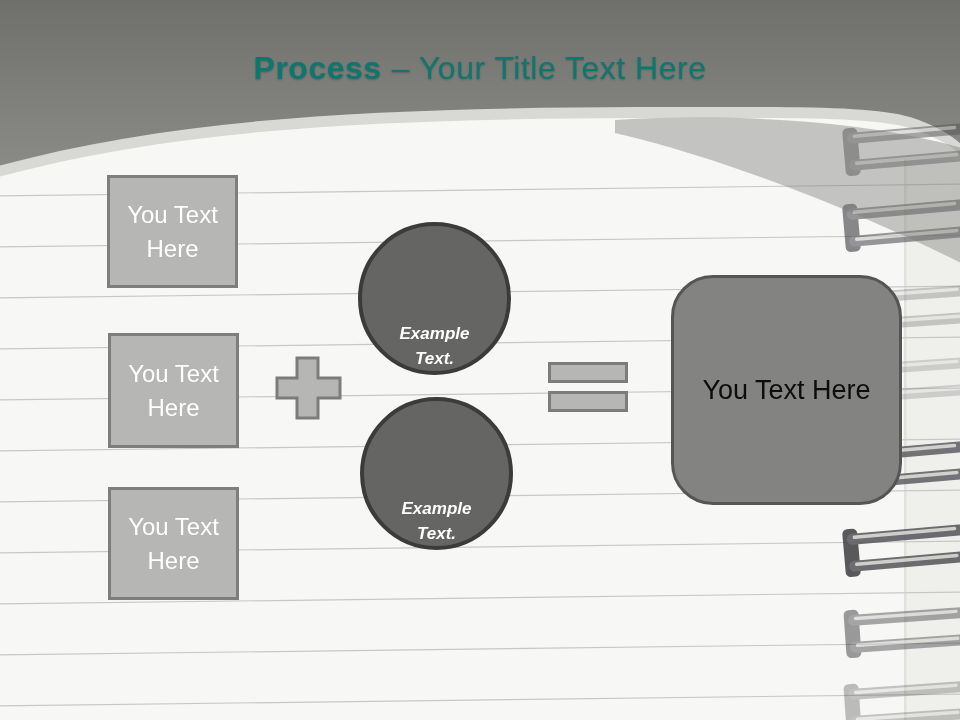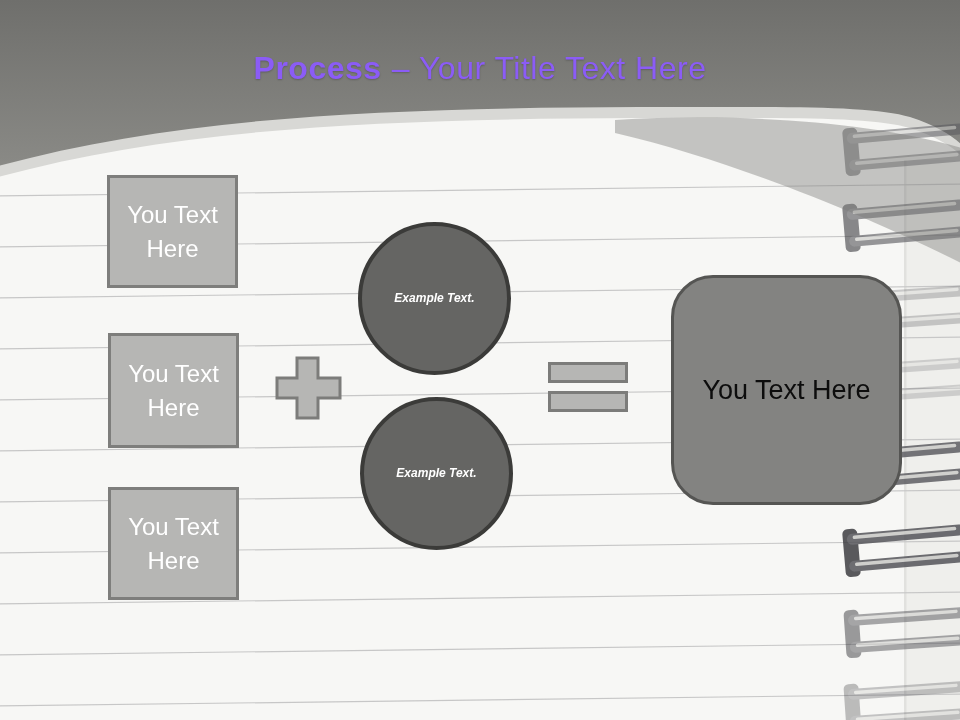--- a/index.html
+++ b/index.html
@@ -3,21 +3,21 @@
 <meta charset="utf-8">
 <style>
   html,body{margin:0;padding:0;background:#e8e8e6;}
   .slide{
     position:relative;width:960px;height:720px;overflow:hidden;
     font-family:"Liberation Sans",sans-serif;background:#f7f7f5;
   }
   .bg{position:absolute;inset:0;width:960px;height:720px;display:block;}
   .title{
     position:absolute;top:50px;left:0;right:0;text-align:center;
-    color:#8b5cf6;font-size:32px;letter-spacing:.5px;
+    color:#0f766e;font-size:32px;letter-spacing:.5px;
     text-shadow:0 1px 2px rgba(0,0,0,.22);white-space:nowrap;
   }
   .title .tb{font-weight:700;}
   .title .tr{font-weight:400;margin-left:.32em;}
   .pbox{
     position:absolute;width:131px;height:113px;box-sizing:border-box;
     background:#b6b6b4;border:3px solid #7e7e7c;
     display:flex;align-items:center;justify-content:center;text-align:center;
     color:#ffffff;font-size:24px;line-height:34px;padding:0 4px;
   }
@@ -27,22 +27,22 @@
   .op-plus{position:absolute;left:274px;top:355px;}
   .eqbar{
     position:absolute;left:548px;width:80px;height:21px;box-sizing:border-box;
     background:#b6b6b4;border:3px solid #7c7c7a;
   }
   .eqbar.e1{top:362px;}
   .eqbar.e2{top:391px;}
   .circle{
     position:absolute;width:153px;height:153px;border-radius:50%;box-sizing:border-box;
     background:#656563;border:4px solid #3b3b39;
-    display:flex;align-items:center;justify-content:center;text-align:center;
-    color:#ffffff;font-size:12px;font-weight:700;font-style:italic;line-height:25px;
+    display:flex;align-items:flex-end;justify-content:center;text-align:center;
+    color:#ffffff;font-size:17px;font-weight:700;font-style:italic;line-height:25px;
     padding:0 27px;
   }
   .circle.c1{left:358px;top:222px;}
   .circle.c2{left:360px;top:397px;}
   .result{
     position:absolute;left:671px;top:275px;width:231px;height:230px;box-sizing:border-box;
     background:#838381;border:3px solid #555553;border-radius:42px;
     display:flex;align-items:center;justify-content:center;text-align:center;
     color:#0d0d0d;font-size:27px;white-space:nowrap;
   }

